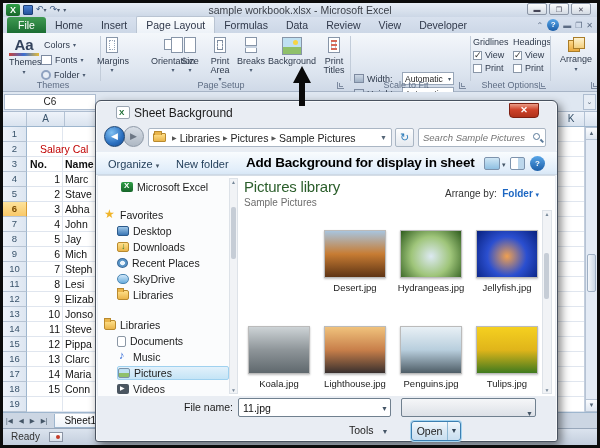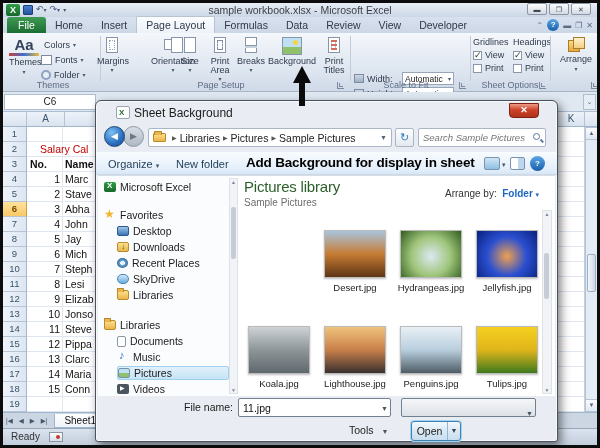--- a/index.html
+++ b/index.html
@@ -549,21 +549,21 @@
     <span style="position:absolute; left:80px; top:6px;">New folder</span>
     <span class="annot">Add Background for display in sheet</span>
     <span class="viewsico"></span>
     <span style="position:absolute; left:406px; top:9px; font-size:7px; color:#456;">▾</span>
     <span class="previco"></span>
     <span class="helpdot" style="position:absolute; left:434px; top:4px; width:15px; height:15px; line-height:15px;">?</span>
   </div>
 
   <div class="dmain">
     <div class="snav" id="snav">
-        <div class="snav-item" style="top: 4px; left: 6px;">
+        <div class="snav-item" style="top: 4px; left: 23px;">
           <div class="ic excel"></div>
           <div>Microsoft Excel</div>
         </div>
         <div class="snav-item" style="top: 32px; left: 6px;">
           <div class="ic star"></div>
           <div>Favorites</div>
         </div>
         <div class="snav-item" style="top: 48px; left: 19px;">
           <div class="ic desktop"></div>
           <div>Desktop</div>

